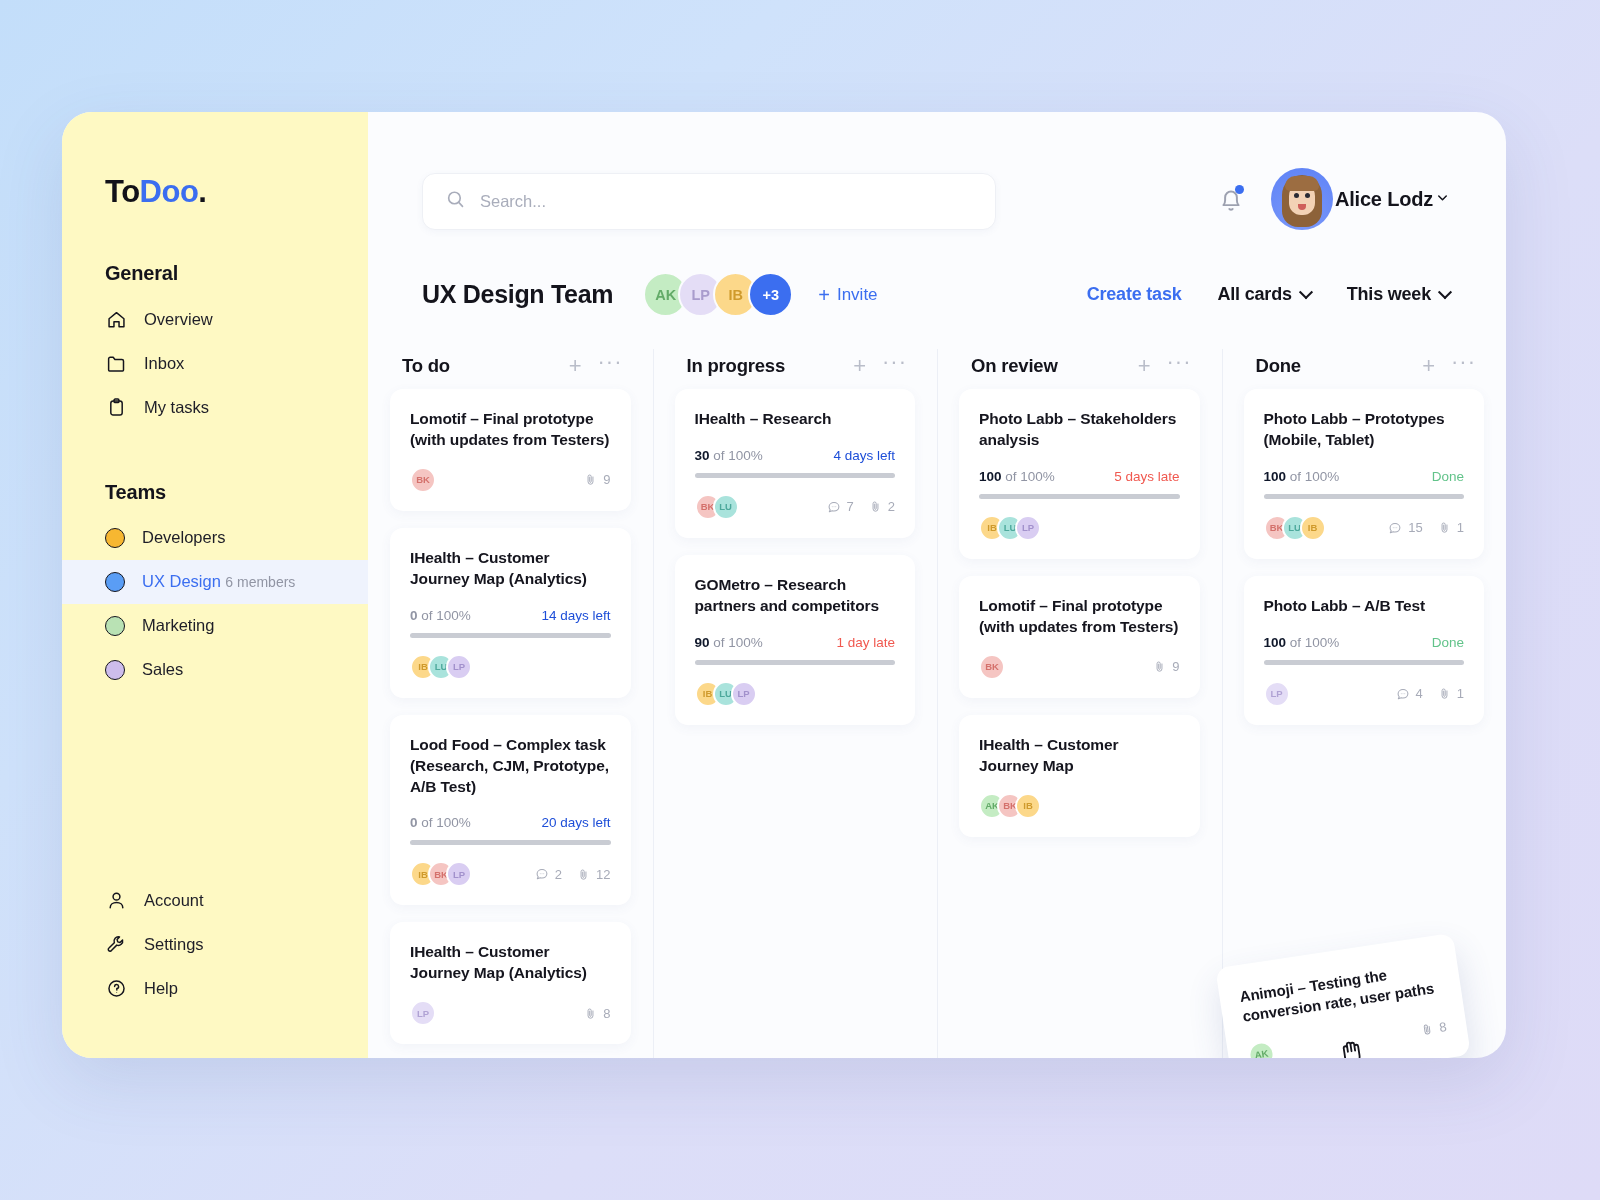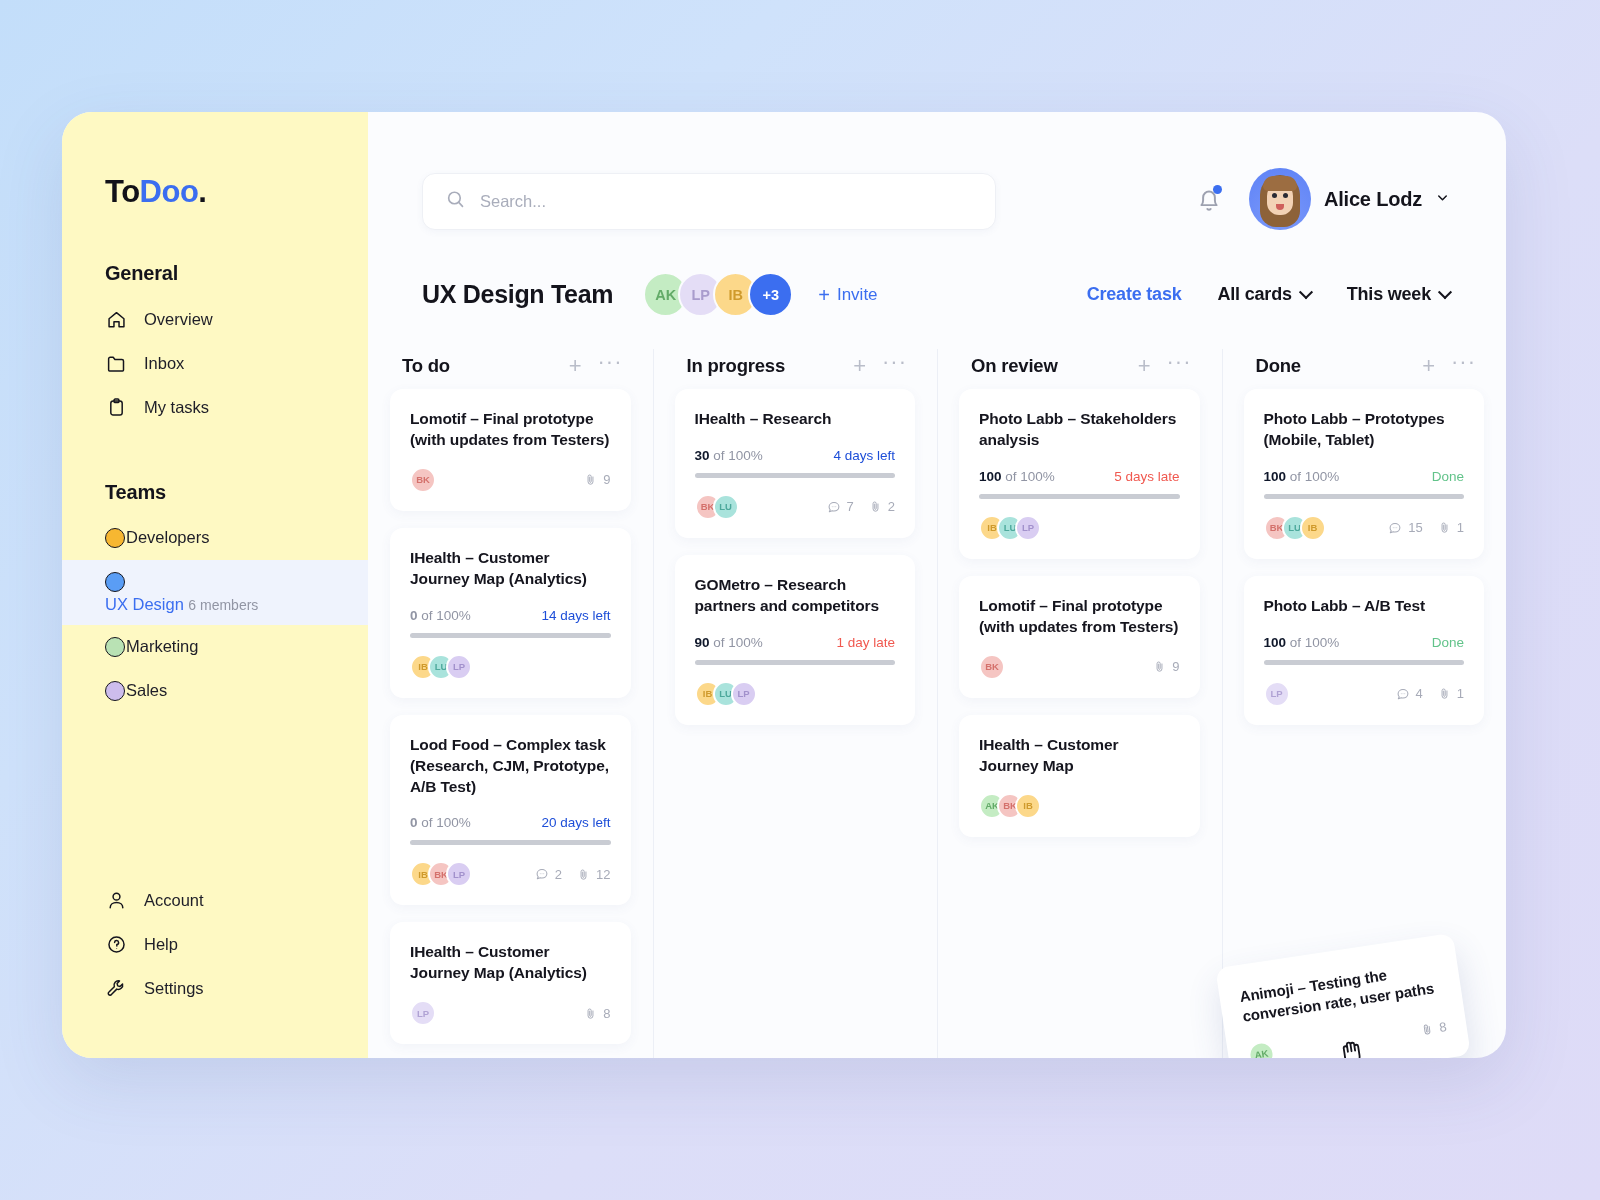--- a/index.html
+++ b/index.html
@@ -44,26 +44,26 @@
   .nav-item {
     display: flex; align-items: center; gap: 17px;
     height: 44px; padding-left: 43px;
     font-size: 16.5px; color: #1e1e28;
     cursor: pointer;
   }
   .nav-item .ico { width: 22px; height: 22px; flex: 0 0 22px; display: flex; align-items: center; justify-content: center; }
   .nav-item .ico svg { display: block; }
 
   .team-item {
-    display: flex; align-items: flex-start; gap: 1px;
+    display: flex; align-items: flex-start; gap: 17px;
     padding: 10px 0 10px 43px;
     cursor: pointer;
     min-height: 44px;
   }
-  .team-item.active { background: #eff3fd; flex-direction: column; }
+  .team-item.active { background: #eff3fd; }
   .dot { width: 20px; height: 20px; border-radius: 50%; border: 1.6px solid #15151d; flex: 0 0 20px; margin-top: 2px; }
   .team-text .tname { font-size: 16.5px; color: #1e1e28; line-height: 22px; }
   .team-item.active .team-text .tname { color: #3b6ef0; }
   .team-text .tsub { font-size: 14px; color: #9195a4; line-height: 20px; margin-top: 2px; }
 
   .sidebar-bottom { margin-top: auto; padding-bottom: 48px; }
 
   
   .main { flex: 1; position: relative; display: flex; flex-direction: column; min-width: 0; }
 
@@ -78,21 +78,21 @@
   }
   .search input {
     border: none; outline: none; background: transparent;
     font-family: inherit; font-size: 16.5px; color: #30323c; width: 100%;
   }
   .search input::placeholder { color: #a9adbb; }
 
   .topbar-right { margin-left: auto; display: flex; align-items: center; gap: 26px; }
   .bell { position: relative; width: 28px; height: 30px; cursor: pointer; }
   .bell .badge { position: absolute; right: 1px; top: 1px; width: 9px; height: 9px; border-radius: 50%; background: #3b6ef0; }
-  .user { display: flex; align-items: center; gap: 13px; cursor: pointer; }
+  .user { display: flex; align-items: center; gap: 2px; cursor: pointer; }
   .avatar-big {
     width: 62px; height: 62px; border-radius: 50%;
     background: radial-gradient(circle at 50% 80%, #7e9bfa 0%, #6d8ef8 45%, #5d82f6 100%);
     position: relative; overflow: hidden; flex: 0 0 62px;
   }
   .avatar-big .hair-back { position: absolute; left: 11px; top: 7px; width: 40px; height: 52px; border-radius: 20px 20px 16px 16px; background: #8d6239; }
   .avatar-big .face { position: absolute; left: 18px; top: 15px; width: 26px; height: 32px; border-radius: 13px 13px 12px 12px; background: #f3d2b5; }
   .avatar-big .fringe { position: absolute; left: 14px; top: 8px; width: 34px; height: 15px; border-radius: 17px 17px 8px 8px; background: #9c6d41; }
   .avatar-big .eyeL { position: absolute; left: 23px; top: 25px; width: 5px; height: 5px; border-radius: 50%; background: #2a2a33; }
   .avatar-big .eyeR { position: absolute; left: 34px; top: 25px; width: 5px; height: 5px; border-radius: 50%; background: #2a2a33; }
@@ -248,35 +248,35 @@
         <span class="ico">
           <svg width="21" height="21" viewBox="0 0 24 24" fill="none" stroke="#15151d" stroke-width="1.7" stroke-linecap="round">
               <circle cx="12" cy="7.6" r="3.9"></circle>
               <path d="M4.8 20.2c0-3.7 3.2-5.9 7.2-5.9s7.2 2.2 7.2 5.9"></path>
             </svg>
         </span>
         <span>Account</span>
       </div>
       <div class="nav-item">
         <span class="ico">
+          <svg width="21" height="21" viewBox="0 0 24 24" fill="none" stroke="#15151d" stroke-width="1.7" stroke-linejoin="round" stroke-linecap="round">
+              <path d="M15.4 3.3a5 5 0 0 0-5.9 6.6L3.4 16a2 2 0 1 0 2.8 2.8l6.1-6.1a5 5 0 0 0 6.6-5.9l-2.9 2.9-2.6-.7-.7-2.6z"></path>
+            </svg>
+        </span>
+        <span>Settings</span>
+      </div>
+      <div class="nav-item">
+        <span class="ico">
           <svg width="21" height="21" viewBox="0 0 24 24" fill="none" stroke="#15151d" stroke-width="1.7" stroke-linecap="round">
               <circle cx="12" cy="12" r="8.6"></circle>
               <path d="M9.8 9.6a2.3 2.3 0 1 1 2.6 2.5v1.6"></path>
               <circle cx="12.3" cy="16.6" r=".55" fill="#15151d" stroke="none"></circle>
             </svg>
         </span>
         <span>Help</span>
-      </div>
-      <div class="nav-item">
-        <span class="ico">
-          <svg width="21" height="21" viewBox="0 0 24 24" fill="none" stroke="#15151d" stroke-width="1.7" stroke-linejoin="round" stroke-linecap="round">
-              <path d="M15.4 3.3a5 5 0 0 0-5.9 6.6L3.4 16a2 2 0 1 0 2.8 2.8l6.1-6.1a5 5 0 0 0 6.6-5.9l-2.9 2.9-2.6-.7-.7-2.6z"></path>
-            </svg>
-        </span>
-        <span>Settings</span>
       </div>
     </div>
   </aside>
 
   <section class="main">
 
     <div class="topbar">
       <div class="search">
         <span>
           <svg width="21" height="21" viewBox="0 0 24 24" fill="none" stroke="#a9adbb" stroke-width="1.9" stroke-linecap="round">

